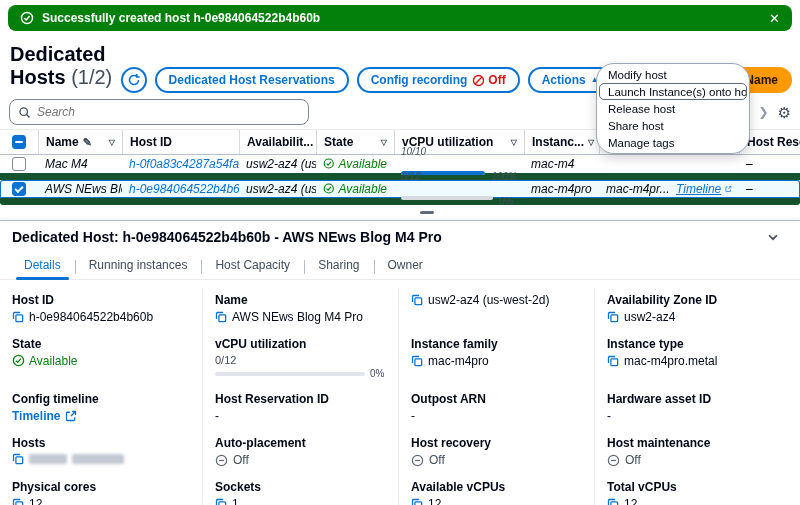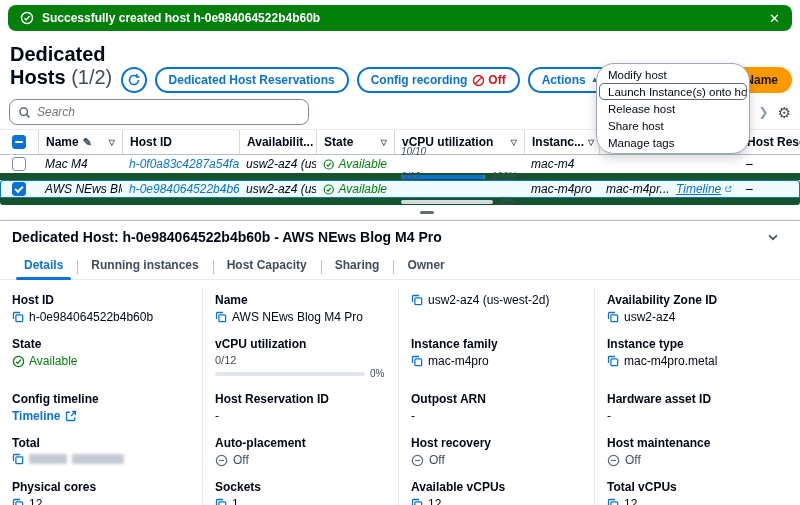--- a/index.html
+++ b/index.html
@@ -50,23 +50,23 @@
   .trow.selected { background:#f0fbff; box-shadow:inset 0 0 0 1px #0972d3; border-radius:3px; }
   .td { padding:0 7px; white-space:nowrap; overflow:hidden; }
   .cb { width:14px; height:14px; border:1px solid #7d8998; border-radius:3px; margin:0 auto; background:#fff;
         display:flex; align-items:center; justify-content:center; cursor:pointer; }
   .cb.filled { background:#0972d3; border-color:#0972d3; }
   .cb.filled::after { content:""; }
   .cb .dash { width:8px; height:2px; background:#fff; border-radius:1px; }
   .cb .tick { width:8px; height:5px; border-left:2px solid #fff; border-bottom:2px solid #fff;
               transform:rotate(-45deg); margin-top:-2px; }
   .link { color:#0972d3; cursor:pointer; }
-  .state-ok { color:#037f0c; display:flex; align-items:flex-end; gap:4px; }
+  .state-ok { color:#037f0c; display:flex; align-items:flex-start; gap:4px; }
   .vc { display:flex; flex-direction:column; justify-content:center; gap:14px; font-size:10px; color:#414d5c; }
-  .bar-row { display:flex; align-items:center; gap:6px; }
+  .bar-row { display:flex; gap:6px; }
   .bar { width:92px; height:4px; border-radius:2px; background:#d6dbe0; overflow:hidden; }
   .bar i { display:block; height:100%; background:#0972d3; border-radius:2px; }
   .tl-link { display:flex; align-items:center; gap:4px; color:#0972d3; text-decoration:underline; }
 
   
   .menu { position:absolute; left:596px; top:63px; width:154px; background:#fff; border:1px solid #9ba7b6;
           border-radius:18px; box-shadow:0 4px 12px rgba(0,7,22,.18); z-index:20; padding:2px; }
   .menu-item { padding:2px 8px; height:17px; line-height:13px; font-size:11.5px; color:#000716;
                white-space:nowrap; overflow:hidden; cursor:pointer; border:1px solid transparent; border-radius:5px; }
   .menu-item.hl { border-color:#5f6b7a; }
@@ -74,21 +74,21 @@
   
   .gap-row { height:15px; position:relative; }
   .drag-handle { position:absolute; left:420px; top:6px; width:14px; height:3px; border-radius:2px;
                  background:#5f6b7a; cursor:row-resize; }
   .panel { border-top:1px solid #b6bec9; box-shadow:0 -1px 3px rgba(0,7,22,.08); padding-top:8px; }
   .panel-header { display:flex; justify-content:space-between; align-items:center; padding:0 20px 0 12px; }
   .panel-title { font-size:14px; font-weight:bold; }
   .chev-down { color:#414d5c; cursor:pointer; }
 
   .tabs { display:flex; align-items:flex-end; margin-top:8px; padding-left:10px; border-bottom:1px solid #e9ebed; }
-  .tab { padding:5px 14px 7px; font-weight:bold; color:#414d5c; position:relative; cursor:pointer; white-space:nowrap; }
+  .tab { padding:5px 14px 7px; font-weight:normal; color:#414d5c; position:relative; cursor:pointer; white-space:nowrap; }
   .tab:not(:first-child)::before { content:""; position:absolute; left:0; top:7px; width:1px; height:14px; background:#b6bec9; }
   .tab.active { color:#0972d3; }
   .tab.active::after { content:""; position:absolute; left:6px; right:6px; bottom:-1px; height:3px;
                        background:#0972d3; border-radius:2px; }
 
   .dgrid { display:grid; grid-template-columns:202px 196px 196px 1fr; padding-top:8px; }
   .cell { padding:5px 12px 8px; border-left:1px solid #e9ebed; min-height:38px; }
   .cell.first { border-left:none; }
   .cell .lbl { font-weight:bold; margin-bottom:3px; white-space:nowrap; }
   .cell .val { display:flex; align-items:center; gap:5px; white-space:nowrap; }
@@ -423,21 +423,21 @@
           <span>-</span>
         </div>
       </div>
       <div class="cell ">
       <div class="lbl">Hardware asset ID</div>
         <div class="val">
           <span>-</span>
         </div>
       </div>
       <div class="cell first">
-      <div class="lbl">Total</div>
+      <div class="lbl">Hosts</div>
         <div class="val">
           <span>
             <svg width="12" height="12" viewBox="0 0 16 16">
               <rect x="5.2" y="5.2" width="9" height="9" rx="1.2" fill="none" stroke="#0972d3" stroke-width="1.7"></rect>
               <path d="M10.8 2H3.2a1.2 1.2 0 0 0-1.2 1.2v7.6" fill="none" stroke="#0972d3" stroke-width="1.7"></path>
             </svg>
           </span>
           <span class="redact" style="width:38px"></span>
           <span class="redact" style="width:52px"></span>
         </div>

